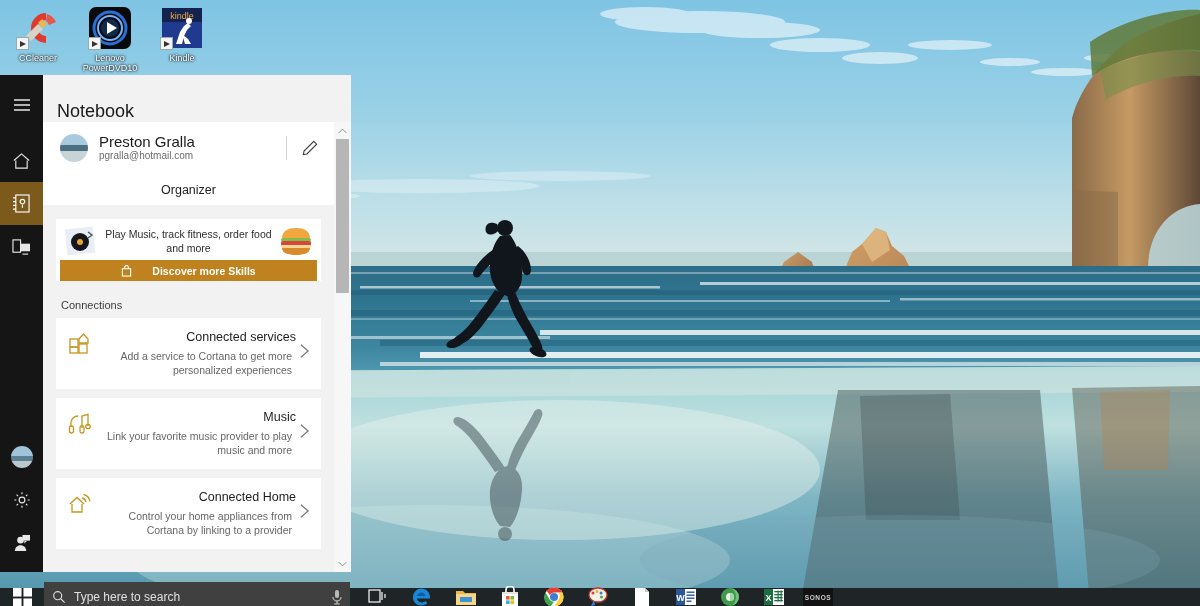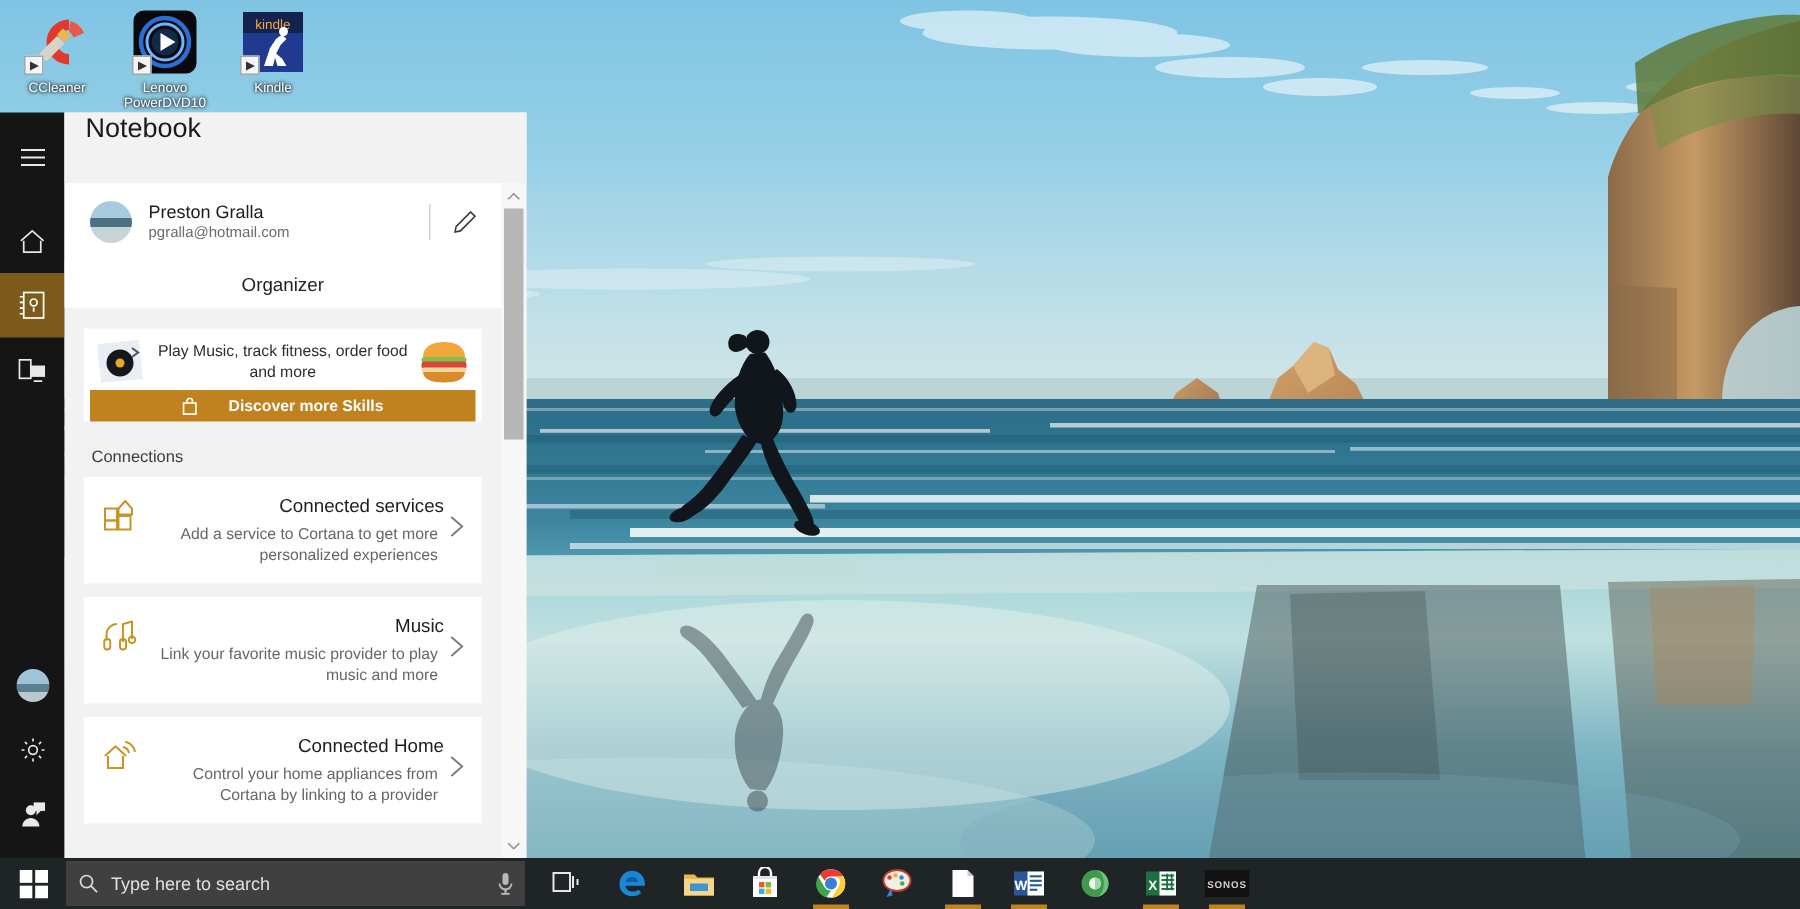--- a/index.html
+++ b/index.html
@@ -44,34 +44,34 @@
   }
   .rail-btn.active { background:#7b5a1c; }
   .rail-spacer { flex:1 1 auto; }
   .rail-avatar {
     width:22px; height:22px; border-radius:50%; overflow:hidden;
     background:linear-gradient(#9fc4d8 0 45%, #5d7f92 45% 70%, #b9c9cf 70% 100%);
   }
 
   
   .panel { width:308px; background:#f2f2f2; display:flex; flex-direction:column; position:relative; }
-  .panel-head { height:47px; display:flex; align-items:flex-start; padding-left:14px; background:#f2f2f2; }
+  .panel-head { height:47px; display:flex; align-items:flex-end; padding-left:14px; background:#f2f2f2; }
   .panel-title { font-size:18px; color:#1a1a1a; font-weight:400; }
 
   .panel-scroll { flex:1; position:relative; overflow:hidden; }
   .panel-inner { position:absolute; inset:0 17px 0 0; }
 
   
   .profile { background:#fff; height:52px; display:flex; align-items:center; padding:0 10px 0 17px; }
   .pf-avatar {
     width:28px; height:28px; border-radius:50%; flex:none; overflow:hidden;
     background:linear-gradient(#a7cade 0 40%, #4d6f82 40% 62%, #c6d4d8 62% 100%);
   }
   .pf-text { margin-left:11px; flex:1; }
-  .pf-name { font-size:12px; color:#1c1c1c; line-height:15px; }
+  .pf-name { font-size:15px; color:#1c1c1c; line-height:15px; }
   .pf-mail { font-size:10px; color:#6b6b6b; line-height:13px; }
   .pf-div { width:1px; height:24px; background:#d2d2d2; margin-right:14px; }
   .pf-edit { width:18px; height:18px; margin-right:5px; color:#3a3a3a; }
 
   
   .tabs { background:#fff; display:flex; height:31px;flex-direction:column; }
   .tab {
     flex:1; display:flex; align-items:center; justify-content:center;
     font-size:12.5px; color:#222; position:relative; background:#fff;
   }
@@ -108,21 +108,21 @@
   .sbar {
     position:absolute; right:0; top:0; bottom:0; width:17px; background:#f7f7f7;
     display:flex; flex-direction:column; align-items:center; z-index:3;
   }
   .sb-arrow { height:17px; width:17px; display:flex; align-items:center; justify-content:center; color:#8a8a8a; flex:none; }
   .sb-track { flex:1; width:17px; position:relative; }
   .sb-thumb { position:absolute; left:2px; right:2px; top:0; height:154px; background:#b6b6b6; }
 
   
   #taskbar {
-    position:absolute; left:0; bottom:0; width:1200px; height:34px; z-index:20;
+    position:absolute; left:0; bottom:0; width:1200px; height:18px; z-index:20;
     background:#1f2527; display:flex; align-items:center;
   }
   .start-btn { width:44px; height:34px; display:flex; align-items:center; justify-content:center; }
   .searchbox {
     width:306px; height:30px; background:#404040; display:flex; align-items:center;
     margin-right:6px; color:#e2e2e2;
   }
   .search-ico { width:30px; display:flex; justify-content:center; align-items:center; }
   .search-ph { flex:1; font-size:12px; color:#e0e0e0; }
   .mic-ico { width:26px; display:flex; justify-content:center; align-items:center; }

